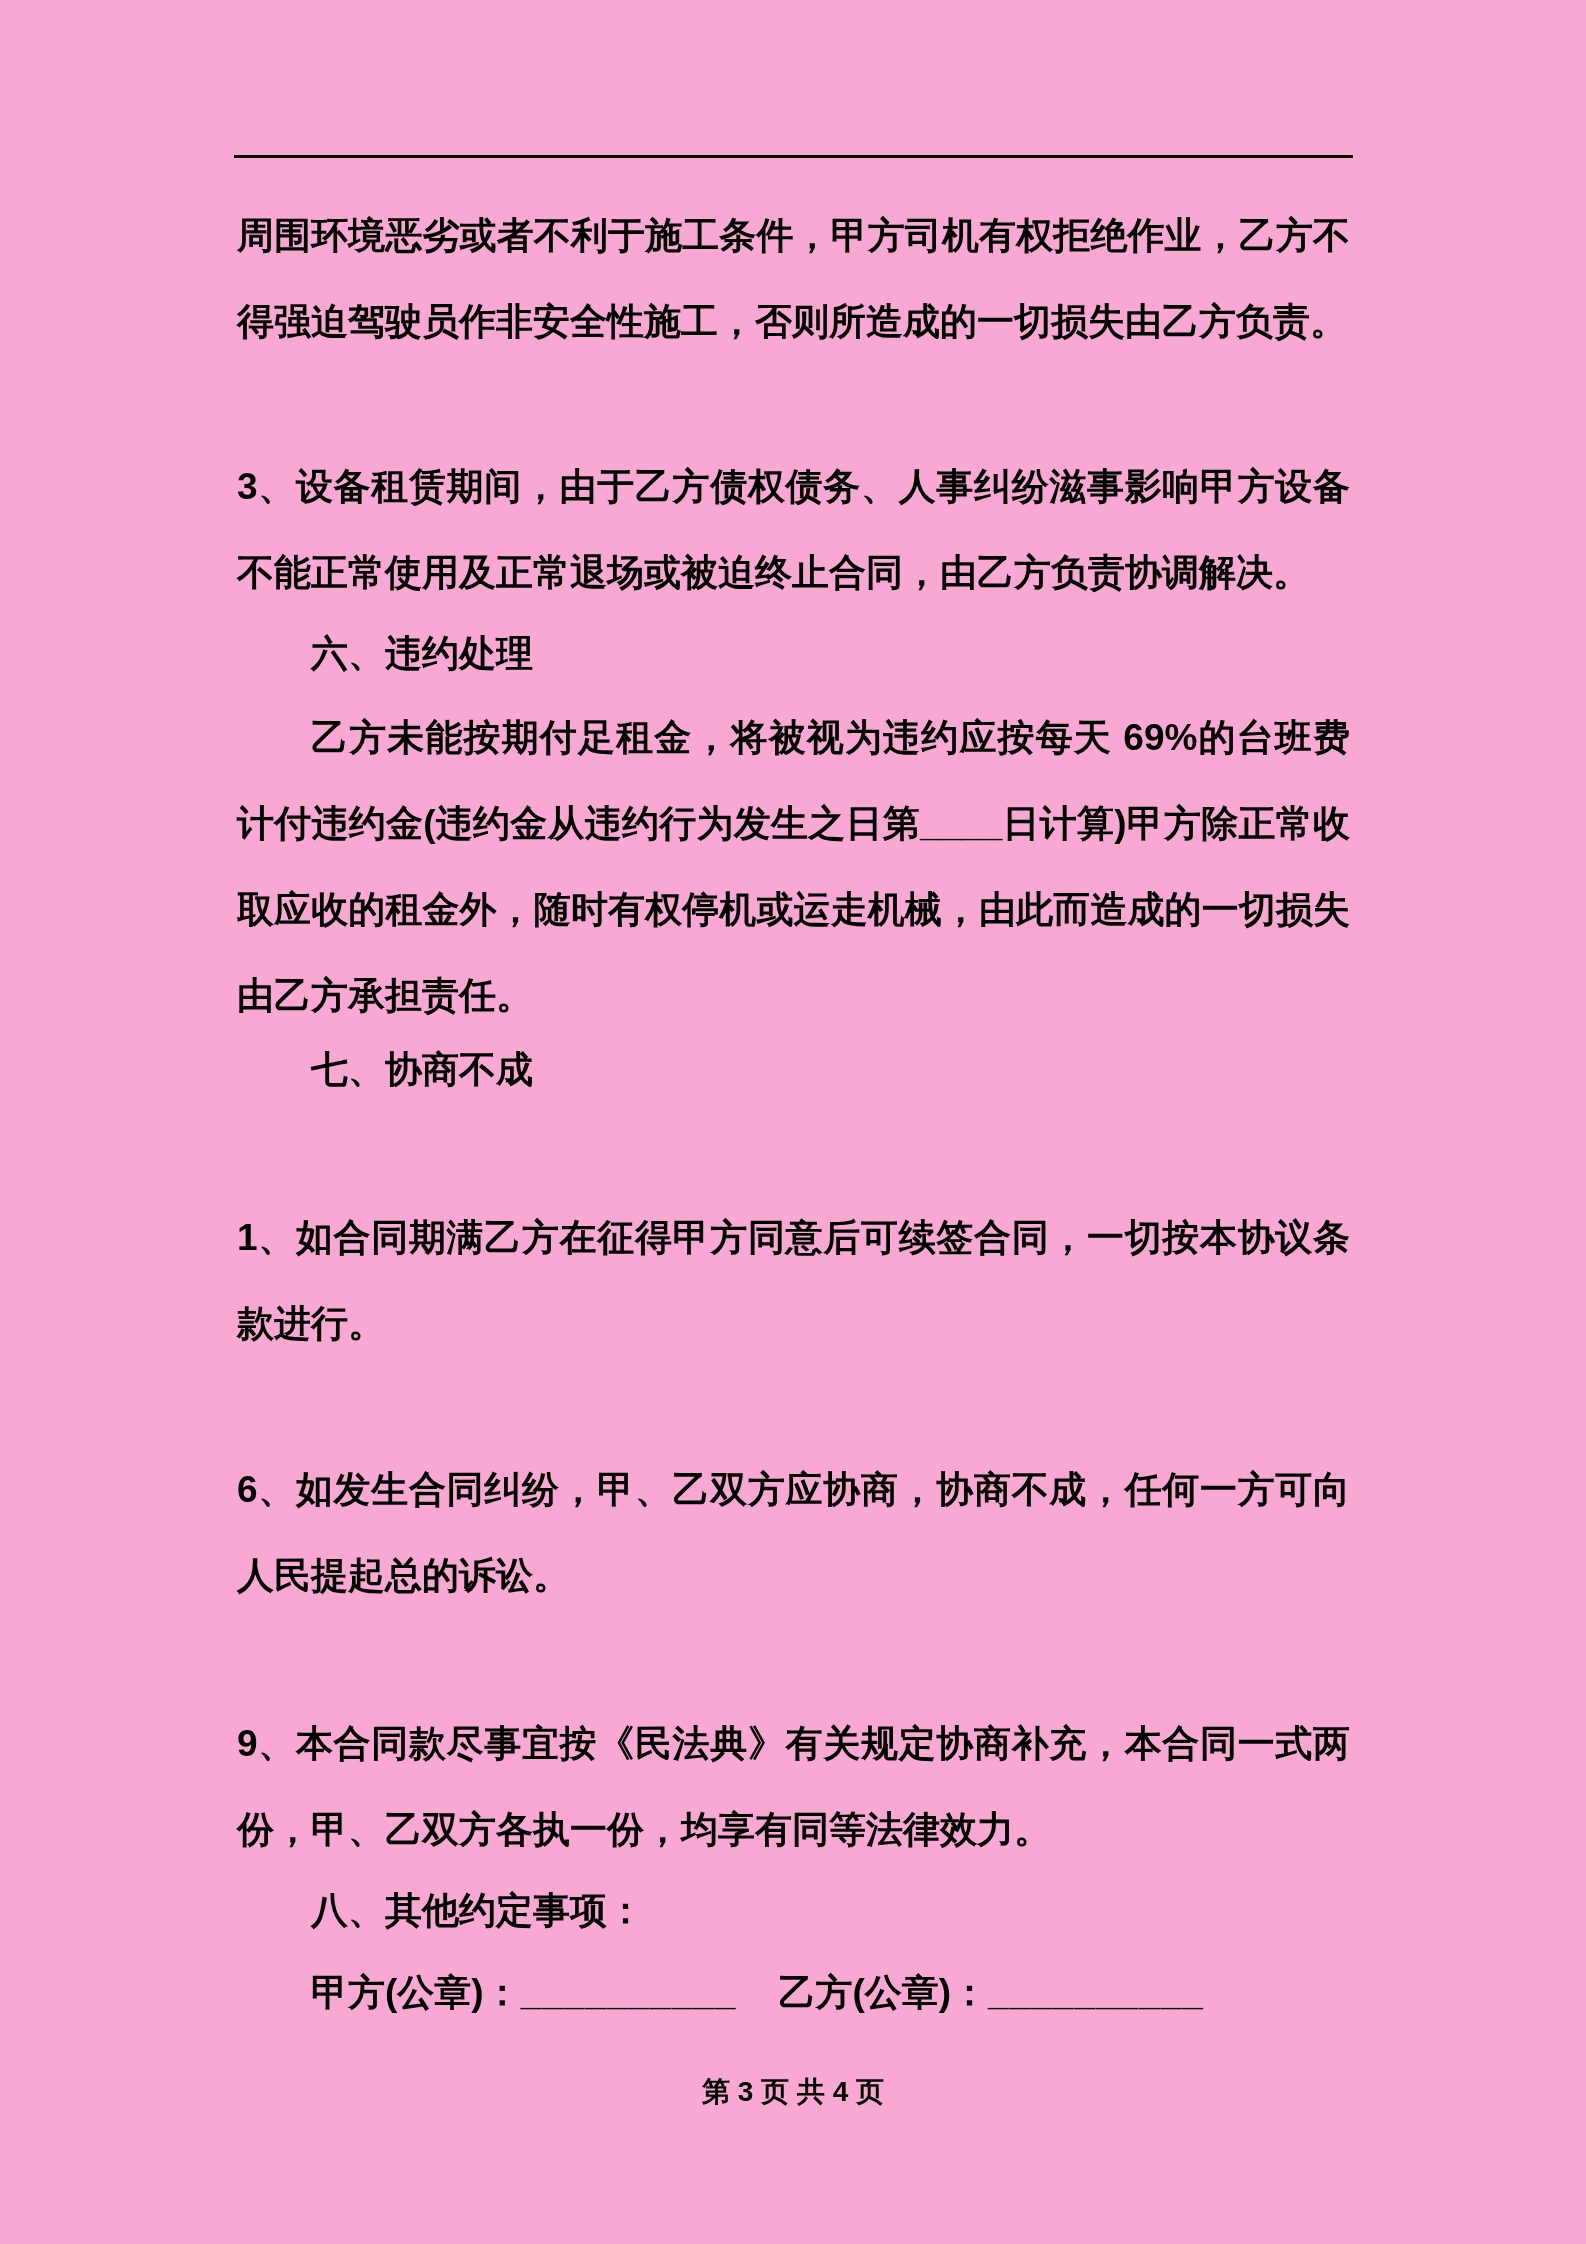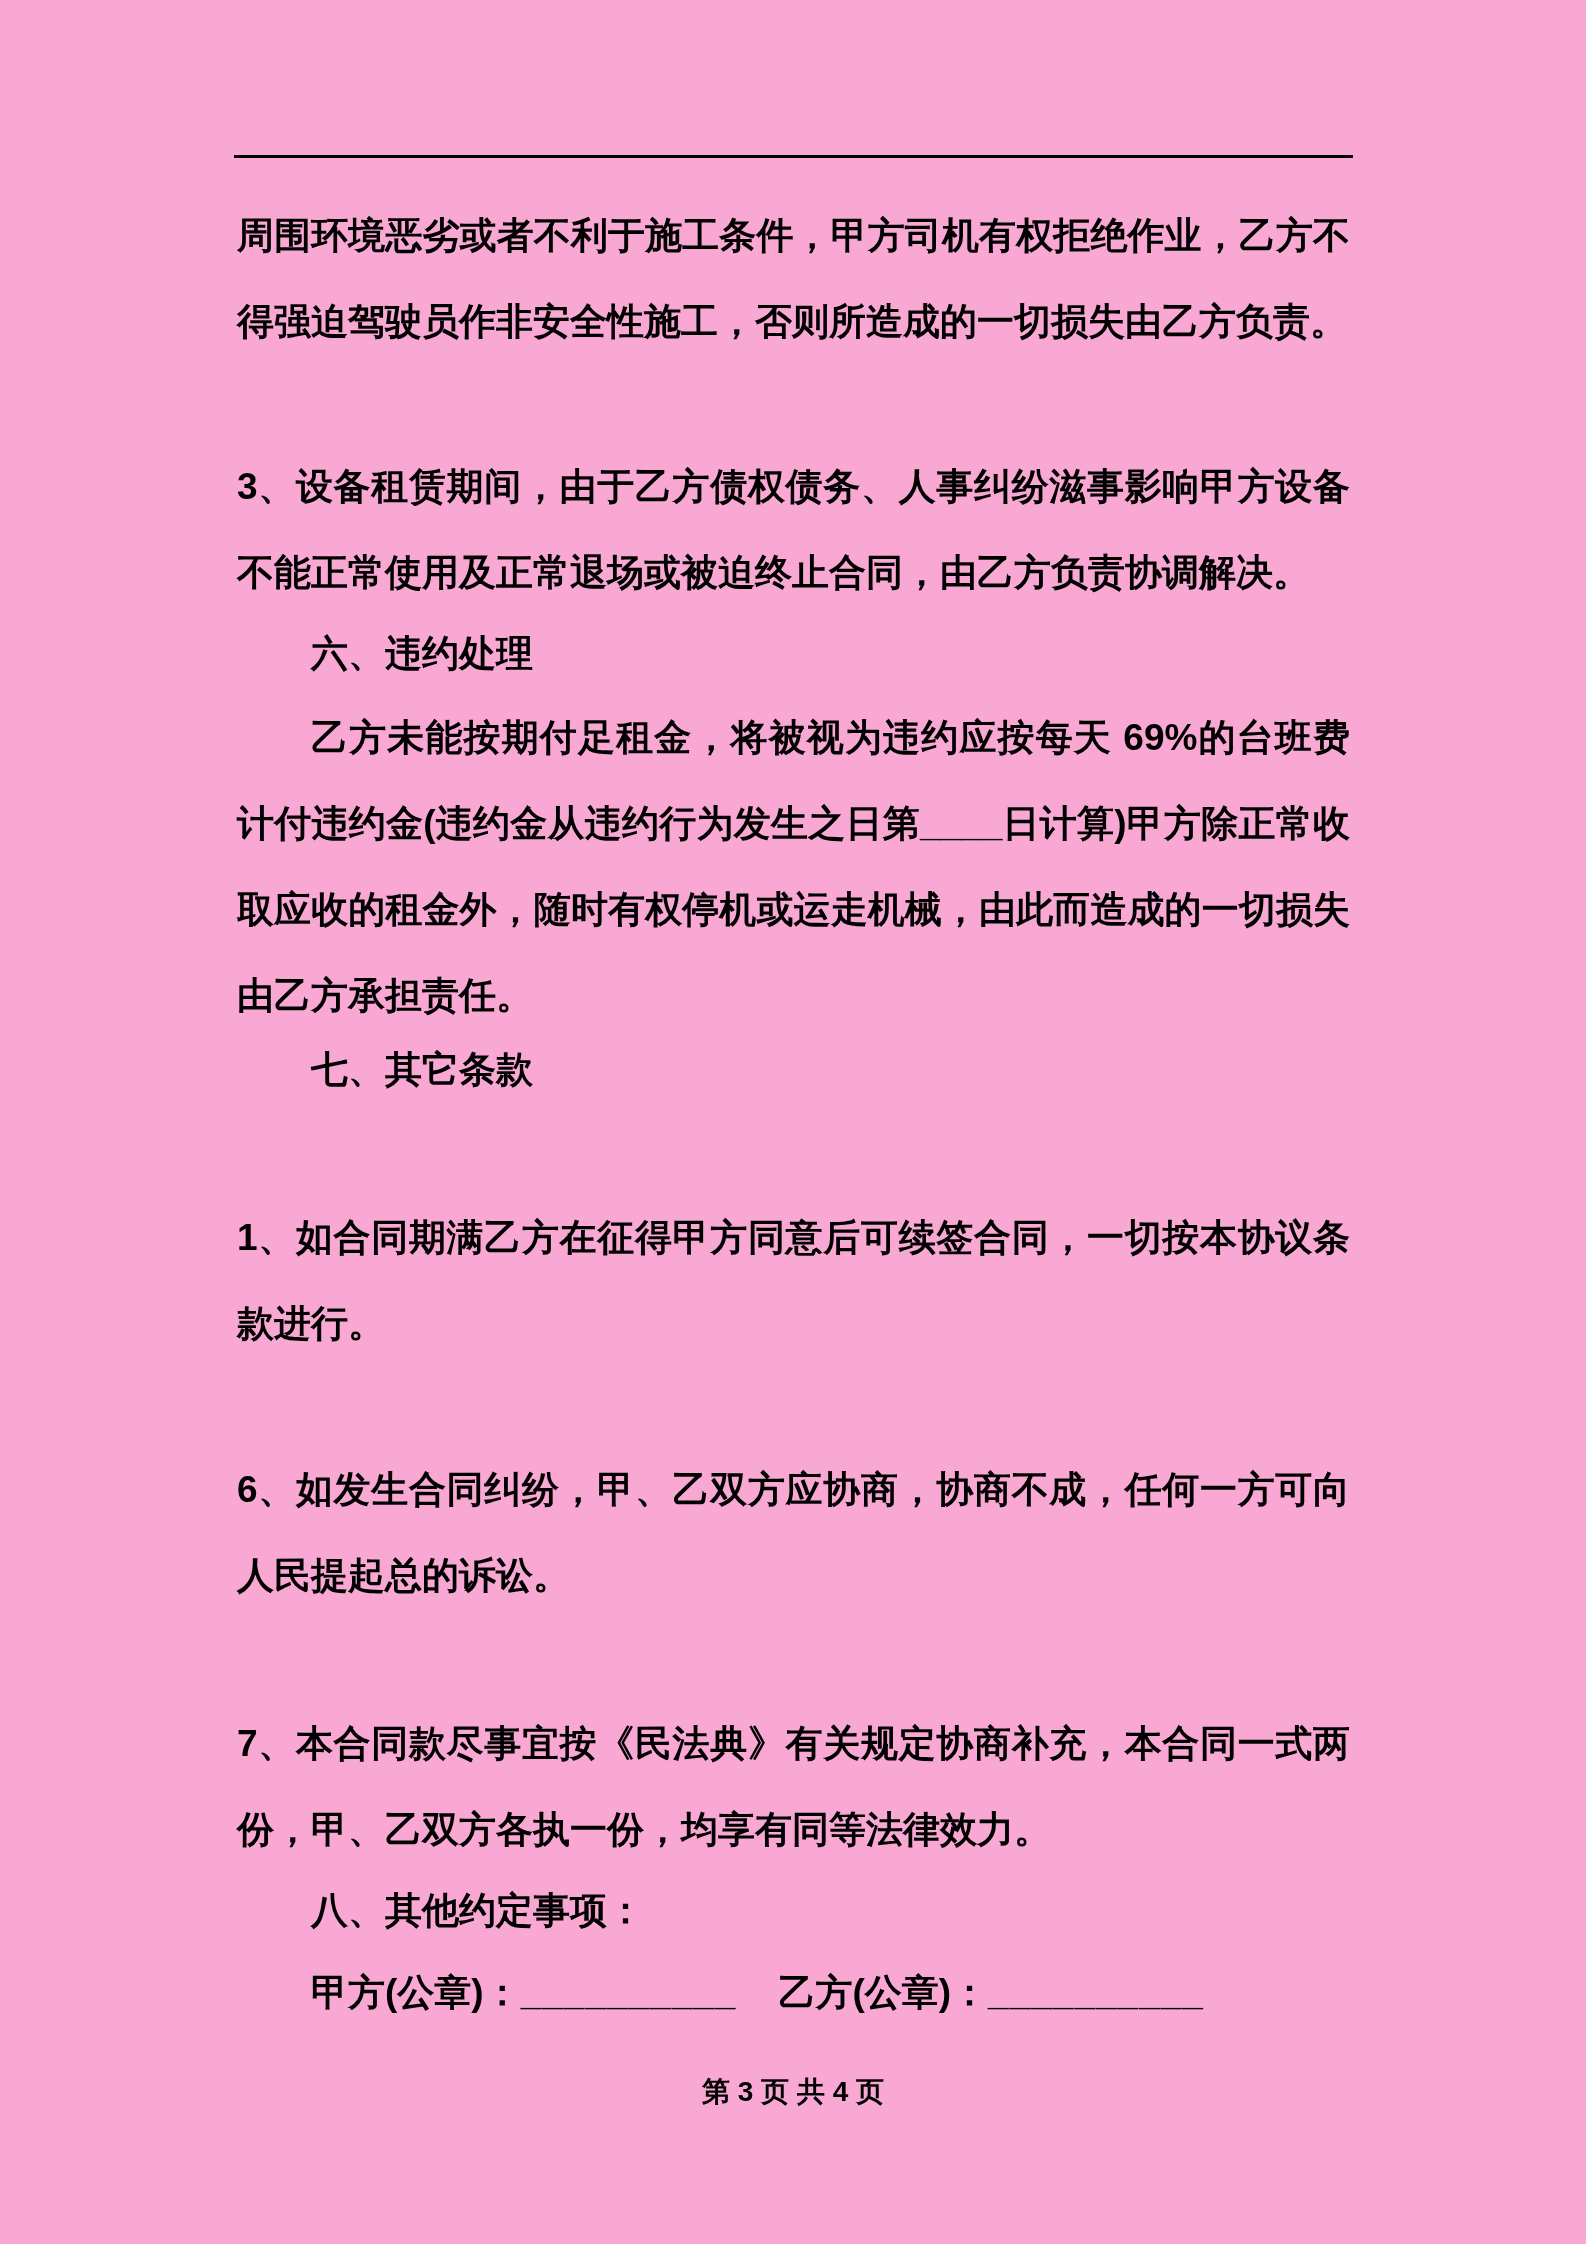--- a/index.html
+++ b/index.html
@@ -78,27 +78,27 @@
   <div class="header-rule"></div>
 
   <p class="para p0">周围环境恶劣或者不利于施工条件，甲方司机有权拒绝作业，乙方不得强迫驾驶员作非安全性施工，否则所造成的一切损失由乙方负责。</p>
 
   <p class="para p1">3、设备租赁期间，由于乙方债权债务、人事纠纷滋事影响甲方设备不能正常使用及正常退场或被迫终止合同，由乙方负责协调解决。</p>
 
   <p class="para p2 indent">六、违约处理</p>
 
   <p class="para p3 indent">乙方未能按期付足租金，将被视为违约应按每天 69%的台班费计付违约金(违约金从违约行为发生之日第____日计算)甲方除正常收取应收的租金外，随时有权停机或运走机械，由此而造成的一切损失由乙方承担责任。</p>
 
-  <p class="para p4 indent">七、其它条款</p>
+  <p class="para p4 indent">七、协商不成</p>
 
   <p class="para p5">1、如合同期满乙方在征得甲方同意后可续签合同，一切按本协议条款进行。</p>
 
   <p class="para p6">6、如发生合同纠纷，甲、乙双方应协商，协商不成，任何一方可向人民提起总的诉讼。</p>
 
-  <p class="para p7">7、本合同款尽事宜按《民法典》有关规定协商补充，本合同一式两份，甲、乙双方各执一份，均享有同等法律效力。</p>
+  <p class="para p7">9、本合同款尽事宜按《民法典》有关规定协商补充，本合同一式两份，甲、乙双方各执一份，均享有同等法律效力。</p>
 
   <p class="para p8 indent">八、其他约定事项：</p>
 
   <p class="para p9 indent">
     <span>甲方(公章)：</span><span class="sig-blank">__________</span><span class="sig-gap"></span><span>乙方(公章)：</span><span class="sig-blank">__________</span>
   </p>
 
   <p class="footer">第 3 页 共 4 页</p>
 
 </div>

